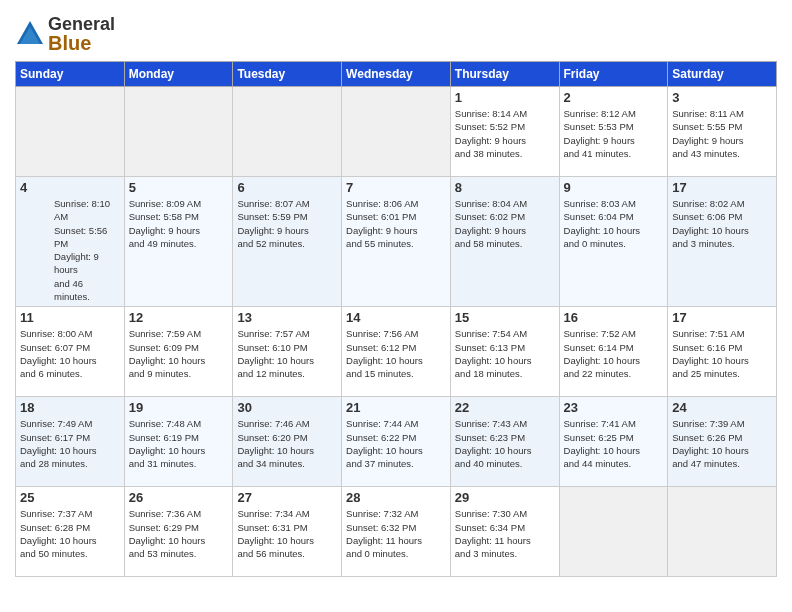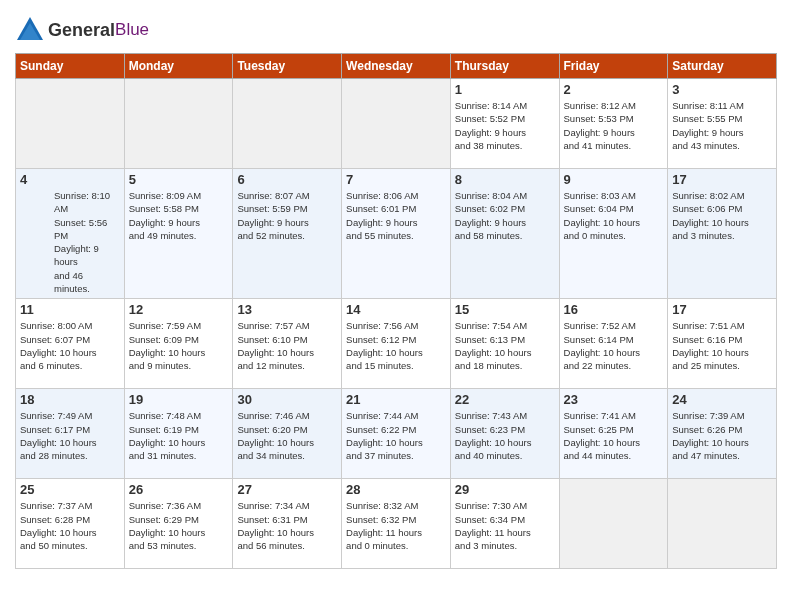--- a/index.html
+++ b/index.html
@@ -16,32 +16,32 @@
       align-items: flex-start;
       margin-bottom: 8px;
     }
     .logo {
       display: flex;
       align-items: center;
       margin-top: 5px;
     }
     .logo-text {
       display: flex;
-      flex-direction: row;
+      flex-direction: column;
       line-height: 1;
     }
     .logo-general {
       font-size: 18px;
       font-weight: bold;
       color: #333;
     }
     .logo-blue {
-      font-size: 17px;
-      font-weight: normal;
-      color: #701a75;
+      font-size: 20px;
+      font-weight: bold;
+      color: #a16207;
     }
     .logo-icon {
       width: 30px;
       height: 30px;
       margin-right: 3px;
     }
     .title-section {
       text-align: right;
     }
     .month-title {
@@ -52,21 +52,21 @@
     .location {
       font-size: 16px;
       color: #555;
     }
     table {
       width: 100%;
       border-collapse: collapse;
       table-layout: fixed;
     }
     th {
-      background-color: #c2410c;
+      background-color: #1d4ed8;
       color: #fff;
       font-size: 12px;
       font-weight: bold;
       padding: 5px 4px;
       text-align: left;
       border: 1px solid #aaa;
     }
     td {
       border: 1px solid #ccc;
       vertical-align: top;
@@ -330,21 +330,21 @@
         </td>
         <td>
           <span class="day-number">27</span>
           <div class="day-info" style="white-space: pre-line;">Sunrise: 7:34 AM
 Sunset: 6:31 PM
 Daylight: 10 hours
 and 56 minutes.</div>
         </td>
         <td>
           <span class="day-number">28</span>
-          <div class="day-info" style="white-space: pre-line;">Sunrise: 8:32 AM
+          <div class="day-info" style="white-space: pre-line;">Sunrise: 7:32 AM
 Sunset: 6:32 PM
 Daylight: 11 hours
 and 0 minutes.</div>
         </td>
         <td>
           <span class="day-number">29</span>
           <div class="day-info" style="white-space: pre-line;">Sunrise: 7:30 AM
 Sunset: 6:34 PM
 Daylight: 11 hours
 and 3 minutes.</div>

